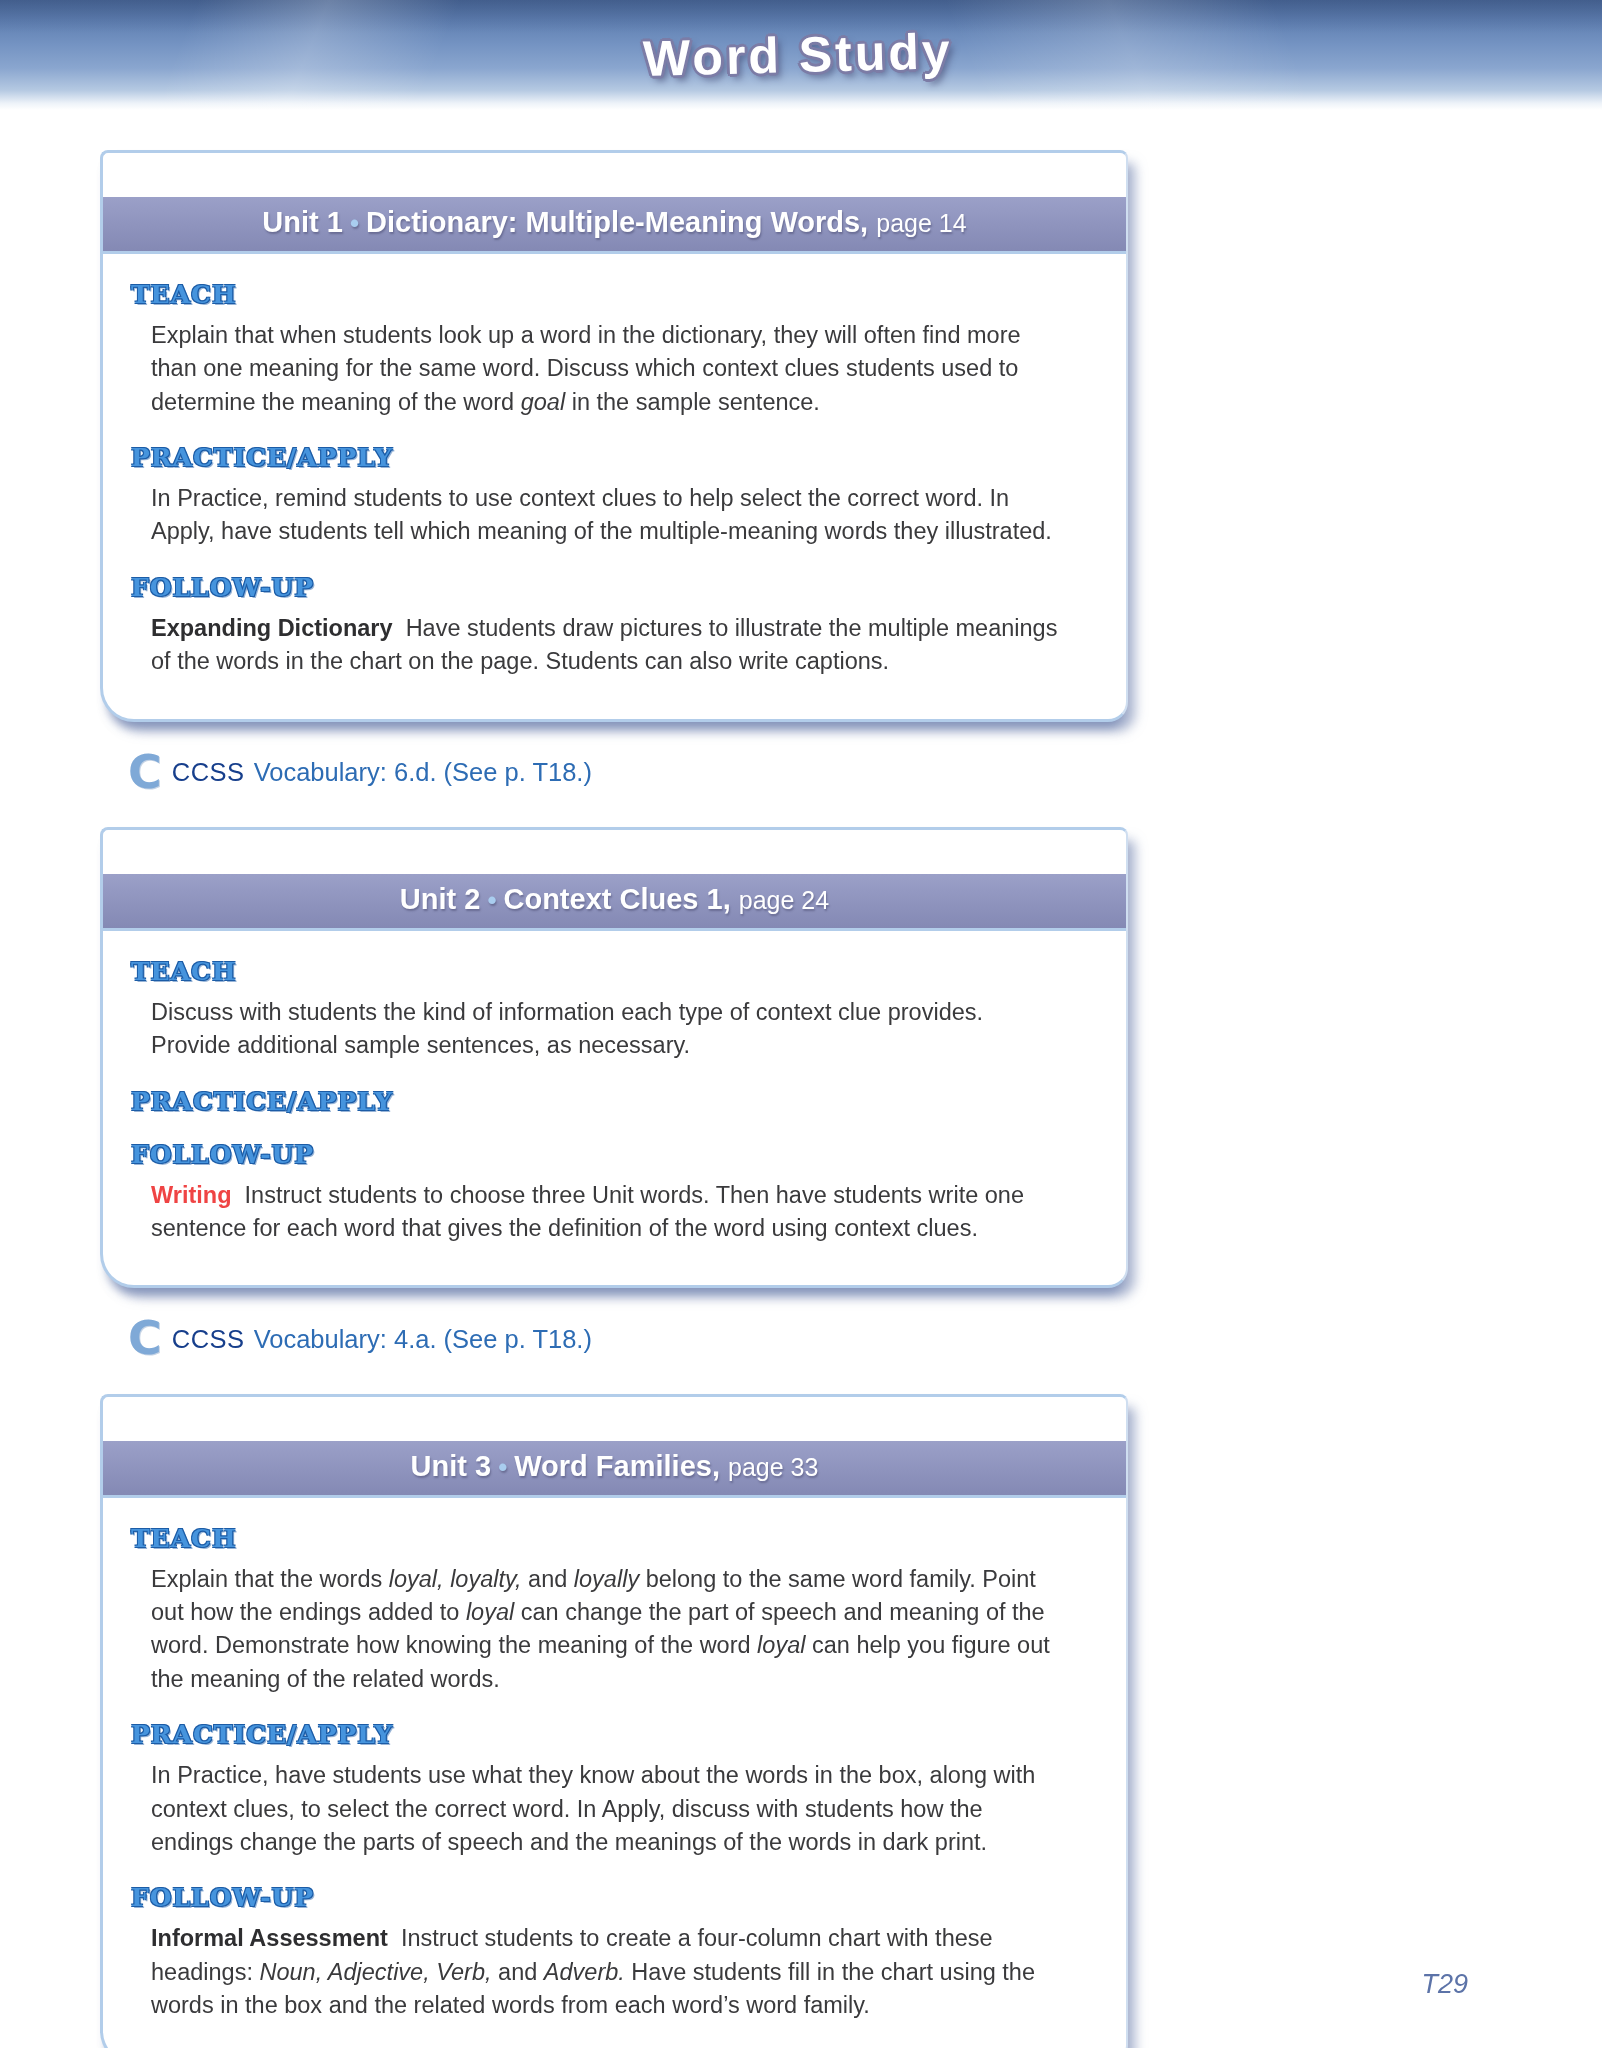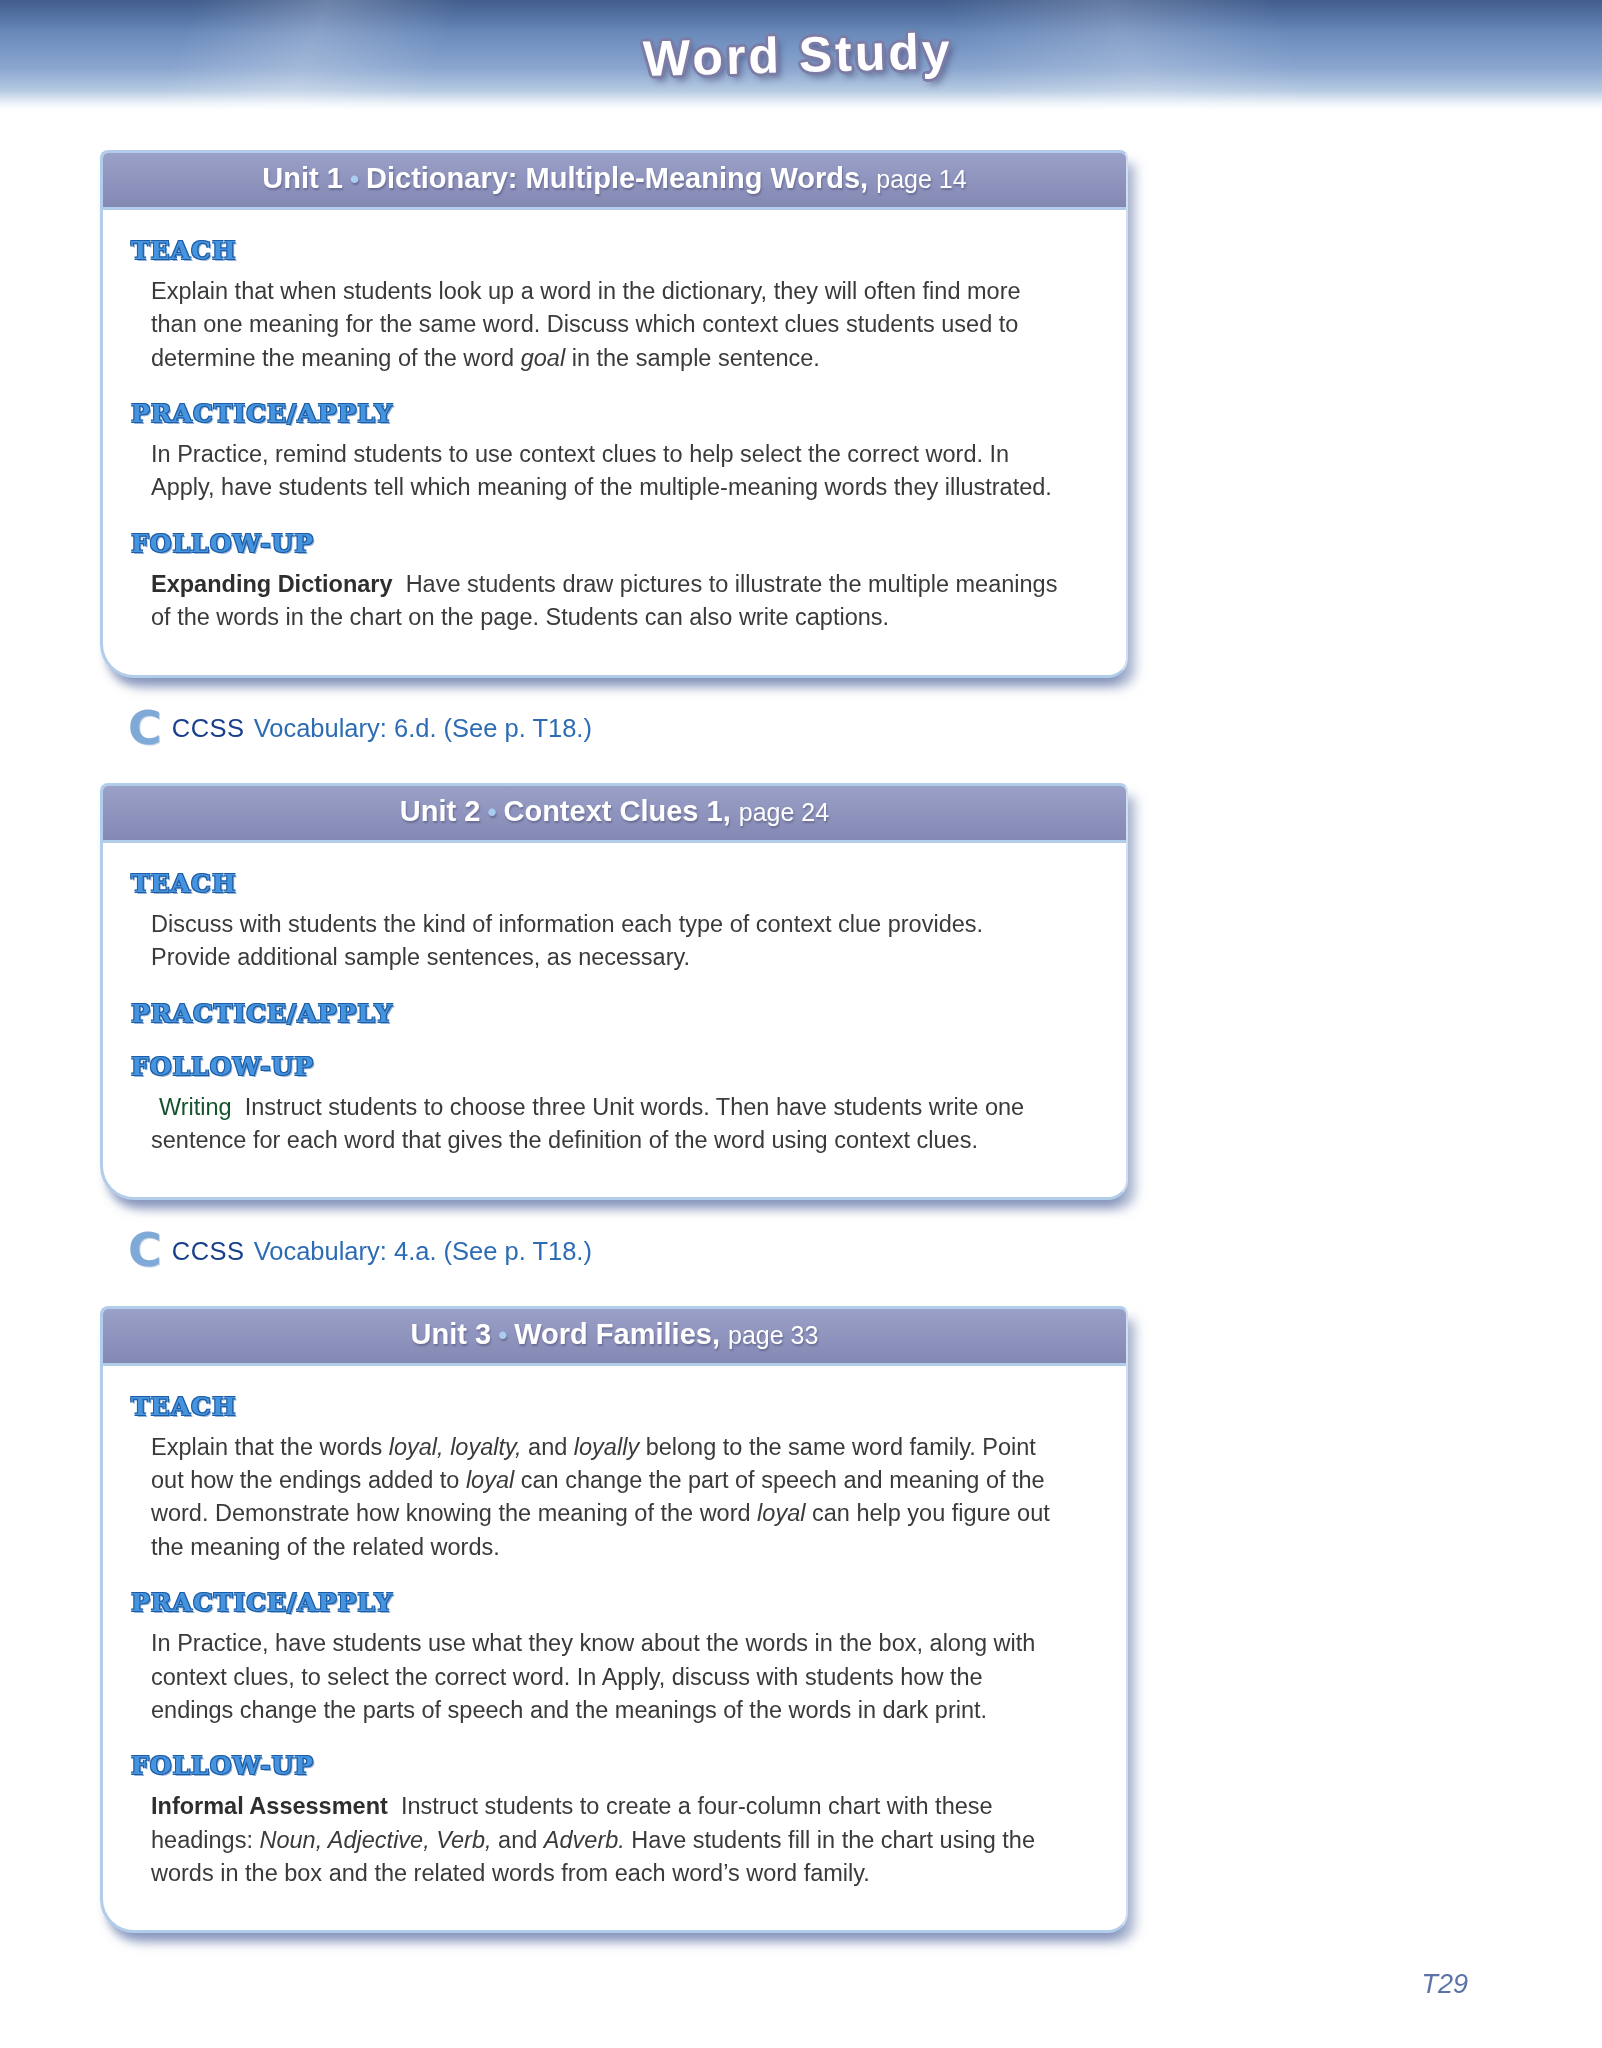--- a/index.html
+++ b/index.html
@@ -59,20 +59,21 @@
   .unit-bar {
     background: linear-gradient(180deg, #9ba0c8 0%, #8e93bd 55%, #8489b4 100%);
     border-bottom: 3px solid #b2cdea;
     text-align: center;
     padding: 9px 10px 12px;
     color: #ffffff;
     font-weight: bold;
     font-size: 29px;
     text-shadow: 1px 2px 2px rgba(55,55,90,.4);
     white-space: nowrap;
+    margin-top: 44px;
   }
   .u-bullet { color: #a9cdef; margin: 0 7px; font-size: 26px; }
   .u-page { font-weight: normal; font-size: 25px; }
 
   .unit-body { padding: 26px 61px 34px 28px; }
 
   .sec-heading {
     font-family: "DejaVu Serif", serif;
     font-weight: bold;
     font-size: 25px;
@@ -157,21 +158,21 @@
   <section class="unit-card">
     <div class="unit-bar">
       <span>Unit 2</span><span class="u-bullet">•</span><span>Context Clues 1,</span>
       <span class="u-page">page 24</span>
     </div>
     <div class="unit-body">
       <h3 class="sec-heading">TEACH</h3>
       <p class="sec-para"><span>Discuss with students the kind of information each type of context clue provides. Provide additional sample sentences, as necessary.</span></p>
       <h3 class="sec-heading">PRACTICE/APPLY</h3>
       <h3 class="sec-heading">FOLLOW-UP</h3>
-      <p class="sec-para"><span style="font-weight: normal; color: #14532d; margin-left: 8px;">Writing</span><span>&nbsp; Instruct students to choose three Unit words. Then have students write one sentence for each word that gives the definition of the word using context clues.</span></p>
+      <p class="sec-para"><span style="font-weight: bold; color: #ef4444;">Writing</span><span>&nbsp; Instruct students to choose three Unit words. Then have students write one sentence for each word that gives the definition of the word using context clues.</span></p>
     </div>
   </section>
   <div class="ccss-line">
     <span class="ccss-logo">C</span>
     <span class="ccss-label">CCSS</span>
     <span class="ccss-text">Vocabulary: 4.a. (See p. T18.)</span>
   </div>
 
   <section class="unit-card">
     <div class="unit-bar">

